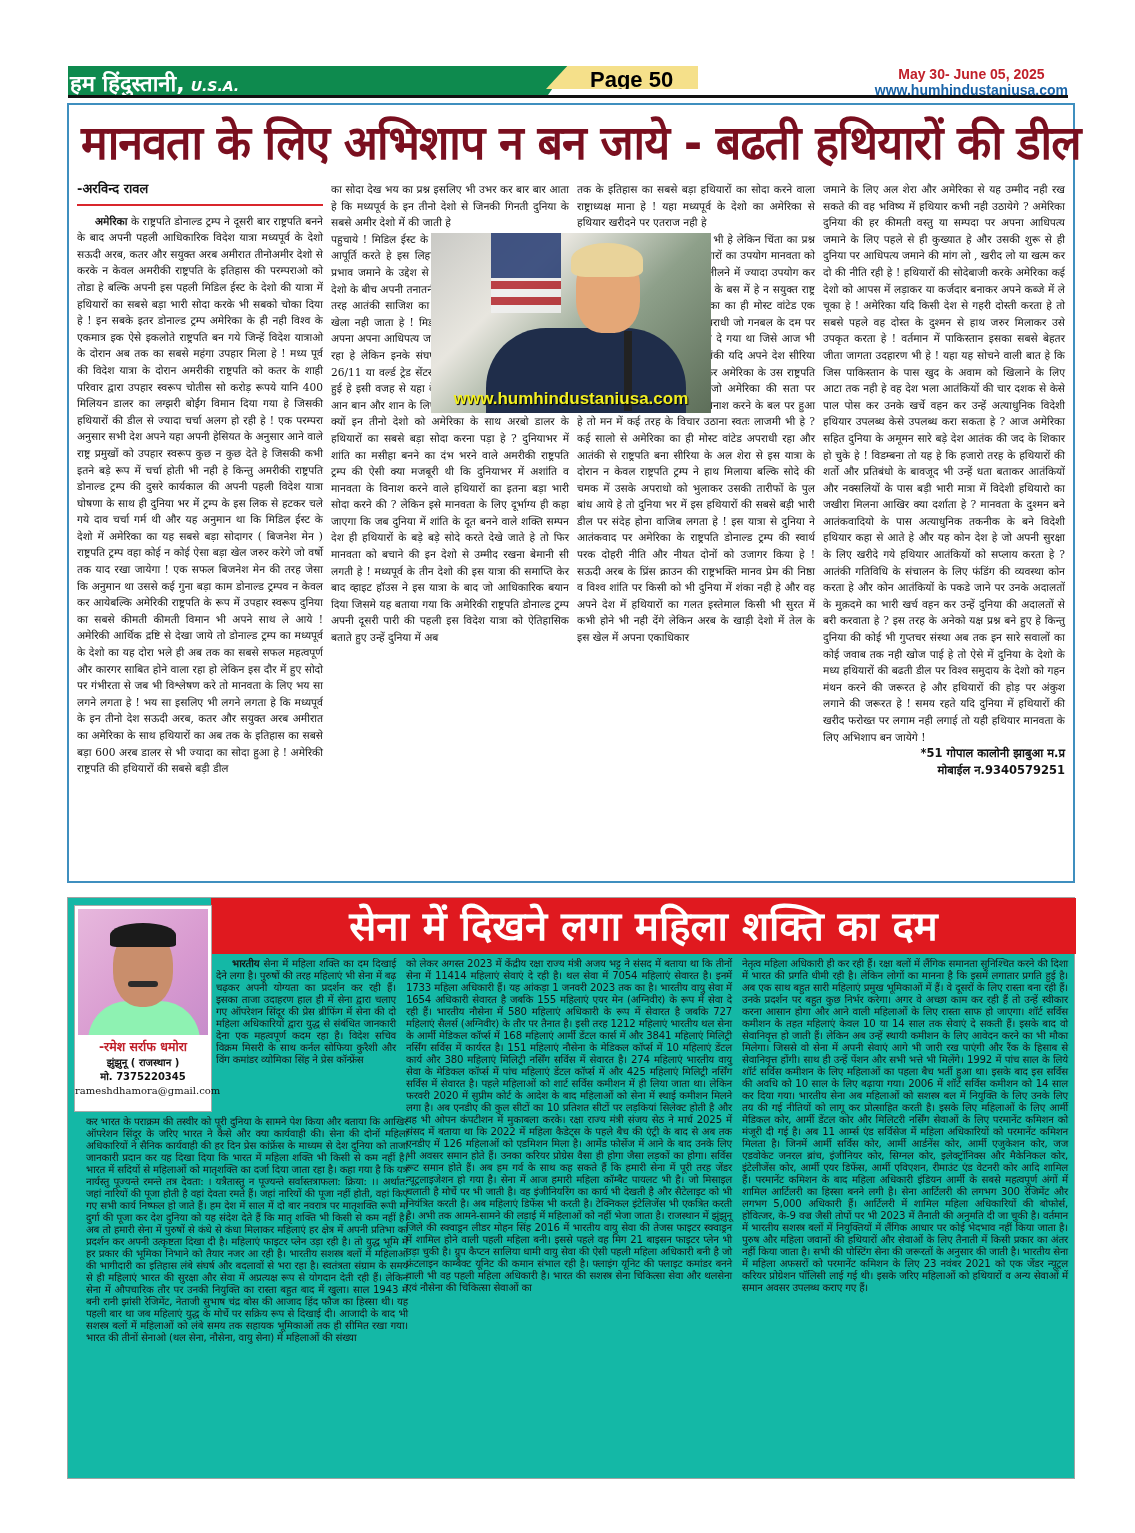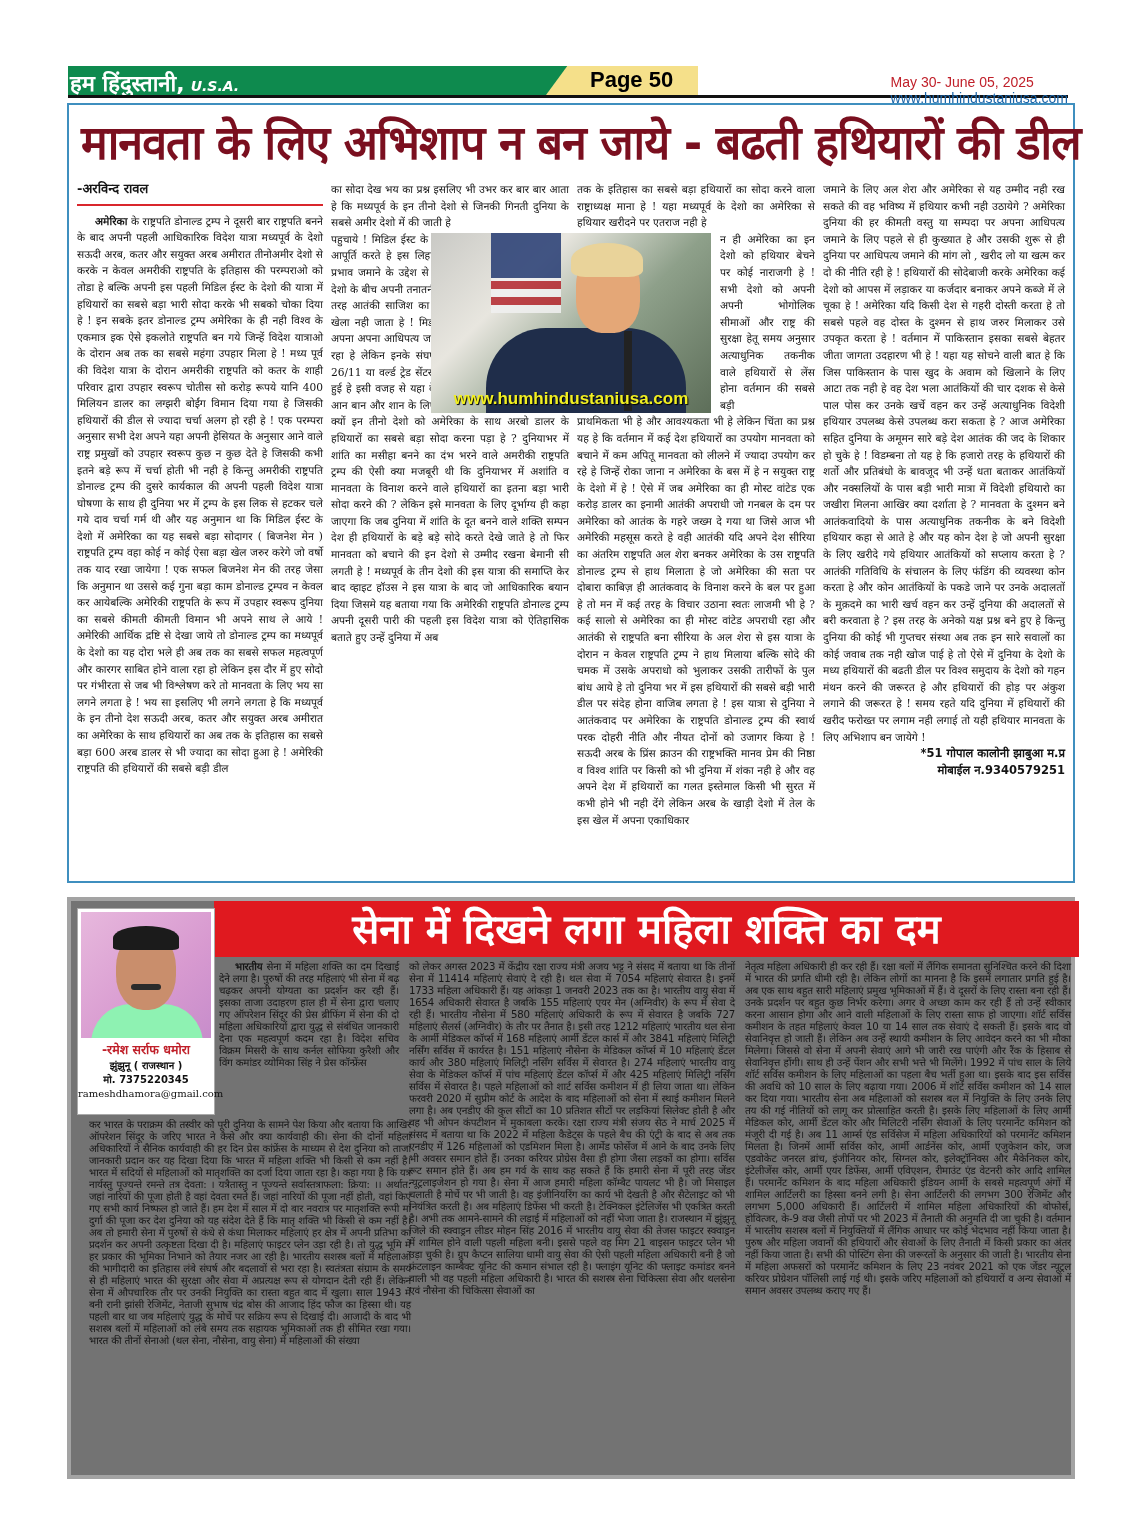--- a/index.html
+++ b/index.html
@@ -1,44 +1,44 @@
 <!DOCTYPE html>
 <html><head>
 <meta charset="utf-8">
 <style>
   html, body { margin: 0; padding: 0; background: #ffffff; }
   body { width: 1135px; height: 1533px; position: relative; overflow: hidden; font-family: "DejaVu Serif", serif; color: #111; }
   .masthead { position: absolute; left: 68px; top: 66px; width: 1000px; height: 32px; }
   .mast-green { position: absolute; left: 0; top: 0; width: 500px; height: 29px; background: #0e8a4e; clip-path: polygon(0 0, 100% 0, 96% 100%, 0 100%); }
   .mast-title { position: absolute; left: 2px; top: 1px; color: #fff; font-family: "DejaVu Sans", sans-serif; font-weight: bold; font-size: 22px; letter-spacing: 0px; }
   .mast-usa { font-style: italic; font-size: 14px; margin-left: 6px; }
-  .mast-page { position: absolute; left: 478px; top: 0; width: 152px; height: 29px; background: #f5e08a; clip-path: polygon(14% 0, 100% 0, 100% 100%, 0 100%); }
+  .mast-page { position: absolute; left: 478px; top: 0; width: 152px; height: 23px; background: #f5e08a; clip-path: polygon(14% 0, 100% 0, 100% 100%, 0 100%); }
   .mast-page span { position: absolute; left: 44px; top: 1px; font-family: "Liberation Sans", sans-serif; font-weight: bold; font-size: 22px; color: #000; }
   .mast-rule { position: absolute; left: 0; top: 29px; width: 1000px; height: 3px; background: #111; }
-  .mast-date { position: absolute; right: 0; top: 8px; text-align: left; font-family: "Liberation Sans", sans-serif; font-weight: normal; }
+  .mast-date { position: absolute; right: 0; top: 0; text-align: center; font-family: "Liberation Sans", sans-serif; font-weight: bold; }
   .mast-date .d { color: #c0202a; font-size: 14px; }
   .mast-date .w { color: #1a64a8; font-size: 14px; }
 
   .box1 { position: absolute; left: 67px; top: 103px; width: 1008px; height: 780px; border: 2px solid #3f8fbf; box-sizing: border-box; }
   .h1 { position: absolute; left: 12px; top: 8px; width: 980px; text-align: center; color: #7a0f1f; font-family: "DejaVu Sans", sans-serif; font-weight: bold; font-size: 47px; letter-spacing: -1px; line-height: 60px; transform: scaleX(0.95); transform-origin: left; white-space: nowrap; }
   .col { position: absolute; font-size: 10.6px; line-height: 16.6px; text-align: justify; color: #141414; }
   .byline { font-family: "DejaVu Sans", sans-serif; font-weight: bold; font-size: 13px; }
   .redrule { height: 2px; background: #d9262c; margin: 6px 0 7px 0; }
   .lead { font-weight: bold; }
   .photo { position: absolute; left: 431px; top: 233px; width: 280px; height: 180px; background: linear-gradient(135deg, #c9c9c5 0%, #e8e6df 30%, #8ea08a 60%, #5d6e59 100%); overflow: hidden; }
   .photo .flag { position: absolute; left: 60px; top: 0; width: 70px; height: 80px; background: repeating-linear-gradient(#b4262d 0 8px, #f1f1f1 8px 16px); opacity: .85; }
   .photo .flag::before { content: ""; position: absolute; left: 0; top: 0; width: 70px; height: 45px; background: #253b73; }
   .photo .suit { position: absolute; left: 55px; top: 95px; width: 200px; height: 85px; background: #1f2d4a; border-radius: 60px 60px 0 0; }
   .photo .head { position: absolute; left: 145px; top: 20px; width: 64px; height: 80px; background: #e4a777; border-radius: 40%; }
   .photo .hair { position: absolute; left: 140px; top: 10px; width: 72px; height: 34px; background: #e9d39a; border-radius: 50% 50% 20% 20%; }
   .photo .mic { position: absolute; left: 193px; top: 98px; width: 8px; height: 80px; background: #222; }
   .photo .wm { position: absolute; left: 8px; bottom: 4px; width: 264px; text-align: center; color: #f1ef21; font-family: "Liberation Sans", sans-serif; font-weight: bold; font-size: 17px; text-shadow: 1px 1px 1px #000; }
   .addr { text-align: right; font-family: "DejaVu Sans", sans-serif; font-weight: bold; font-size: 11.5px; line-height: 17px; }
 
-  .box2 { position: absolute; left: 67px; top: 897px; width: 1008px; height: 582px; background: #737373; border: 4px solid #a3a3a3; box-sizing: border-box; }
+  .box2 { position: absolute; left: 67px; top: 897px; width: 1008px; height: 582px; background: #14b8a6; border: 1px solid #a3a3a3; box-sizing: border-box; }
   .redband { position: absolute; left: 143px; top: 0; width: 865px; height: 56px; background: #e0191f; }
   .h2 { position: absolute; left: 0; top: 0; width: 865px; text-align: center; color: #fff; font-family: "DejaVu Sans", sans-serif; font-weight: bold; font-size: 40px; line-height: 56px; white-space: nowrap; }
   .portrait { position: absolute; left: 6px; top: 7px; width: 136px; height: 205px; background: #fff; border: 1px solid #aaa; }
   .pic { position: absolute; left: 3px; top: 3px; width: 130px; height: 126px; background: linear-gradient(135deg, #e7b8dd, #d89ad0 60%, #c78dcb); overflow: hidden; }
   .pic .shirt { position: absolute; left: 10px; top: 92px; width: 112px; height: 40px; background: #8ef2b2; border-radius: 40px 40px 0 0; }
   .pic .face { position: absolute; left: 35px; top: 20px; width: 60px; height: 78px; background: #c98e6c; border-radius: 45%; }
   .pic .hair2 { position: absolute; left: 32px; top: 14px; width: 66px; height: 24px; background: #1b1b1b; border-radius: 50% 50% 10% 10%; }
   .pic .must { position: absolute; left: 50px; top: 72px; width: 30px; height: 6px; background: #2b2b2b; border-radius: 3px; }
   .cap { position: absolute; left: 0; top: 132px; width: 136px; text-align: center; font-family: "DejaVu Sans", sans-serif; }
   .cap .n { color: #c0202a; font-weight: bold; font-size: 12.5px; line-height: 18px; }
@@ -73,21 +73,20 @@
     <div style="text-indent:18px;"><b class="lead">अमेरिका</b> <span>के राष्ट्रपति डोनाल्ड ट्रम्प ने दूसरी बार राष्ट्रपति बनने के बाद अपनी पहली आधिकारिक विदेश यात्रा मध्यपूर्व के देशो सऊदी अरब, कतर और सयुक्त अरब अमीरात तीनोअमीर देशो से करके न केवल अमरीकी राष्ट्रपति के इतिहास की परम्पराओ को तोडा हे बल्कि अपनी इस पहली मिडिल ईस्ट के देशो की यात्रा में हथियारों का सबसे बड़ा भारी सोदा करके भी सबको चोका दिया हे ! इन सबके इतर डोनाल्ड ट्रम्प अमेरिका के ही नही विश्व के एकमात्र इक ऐसे इकलोते राष्ट्रपति बन गये जिन्हें विदेश यात्राओ के दोरान अब तक का सबसे महंगा उपहार मिला हे ! मध्य पूर्व की विदेश यात्रा के दोरान अमरीकी राष्ट्रपति को कतर के शाही परिवार द्वारा उपहार स्वरूप चोतीस सो करोड़ रूपये यानि 400 मिलियन डालर का लग्झरी बोईंग विमान दिया गया हे जिसकी हथियारों की डील से ज्यादा चर्चा अलग हो रही हे ! एक परम्परा अनुसार सभी देश अपने यहा अपनी हेसियत के अनुसार आने वाले राष्ट्र प्रमुखों को उपहार स्वरूप कुछ न कुछ देते हे जिसकी कभी इतने बड़े रूप में चर्चा होती भी नही हे किन्तु अमरीकी राष्ट्रपति डोनाल्ड ट्रम्प की दुसरे कार्यकाल की अपनी पहली विदेश यात्रा घोषणा के साथ ही दुनिया भर में ट्रम्प के इस लिक से हटकर चले गये दाव चर्चा गर्म थी और यह अनुमान था कि मिडिल ईस्ट के देशो में अमेरिका का यह सबसे बड़ा सोदागर ( बिजनेश मेन ) राष्ट्रपति ट्रम्प वहा कोई न कोई ऐसा बड़ा खेल जरुर करेगे जो वर्षो तक याद रखा जायेगा ! एक सफल बिजनेश मेन की तरह जेसा कि अनुमान था उससे कई गुना बड़ा काम डोनाल्ड ट्रम्पव न केवल कर आयेबल्कि अमेरिकी राष्ट्रपति के रूप में उपहार स्वरूप दुनिया का सबसे कीमती कीमती विमान भी अपने साथ ले आये ! अमेरिकी आर्थिक द्रष्टि से देखा जाये तो डोनाल्ड ट्रम्प का मध्यपूर्व के देशो का यह दोरा भले ही अब तक का सबसे सफल महत्वपूर्ण और कारगर साबित होने वाला रहा हो लेकिन इस दौर में हुए सोदो पर गंभीरता से जब भी विश्लेषण करे तो मानवता के लिए भय सा लगने लगता हे ! भय सा इसलिए भी लगने लगता हे कि मध्यपूर्व के इन तीनो देश सऊदी अरब, कतर और सयुक्त अरब अमीरात का अमेरिका के साथ हथियारों का अब तक के इतिहास का सबसे बड़ा 600 अरब डालर से भी ज्यादा का सोदा हुआ हे ! अमेरिकी राष्ट्रपति की हथियारों की सबसे बड़ी डील</span></div>
   </div>
 
   <div class="col" style="left:262px; top:76px; width:238px;">
     <div>का सोदा देख भय का प्रश्न इसलिए भी उभर कर बार बार आता हे कि मध्यपूर्व के इन तीनो देशो से जिनकी गिनती दुनिया के सबसे अमीर देशो में की जाती हे</div>
     <div>पहुचाये ! मिडिल ईस्ट के यह देश ही दुनिया में सर्वाधिक तेल आपूर्ति करते हे इस लिहाज से तेल बाजार में अपना अपना प्रभाव जमाने के उद्देश से और जगह को लेकर आपस में इन देशो के बीच अपनी तनातनी चला करता हे किन्तु पाकिस्तान की तरह आतंकी साजिश का खेल एक दुसरे के प्रति यहा कभी खेला नही जाता हे ! मिडल ईस्ट के देशो में तेल बाजार पर अपना अपना आधिपत्य जमाने को लेकर अपनी संघर्ष होता आ रहा हे लेकिन इनके संघर्ष में मध्यपूर्व के देशो में अब तक 26/11 या वर्ल्ड ट्रेड सेंटर जेसी आतंकी घटनाये परिणित नही हुई हे इसी वजह से यहा के देशो के अमीर शेख अपनी अपनी आन बान और शान के लिए दुनिया भर में जाने जाते हे तो फिर क्यों इन तीनो देशो को अमेरिका के साथ अरबो डालर के हथियारों का सबसे बड़ा सोदा करना पड़ा हे ? दुनियाभर में शांति का मसीहा बनने का दंभ भरने वाले अमरीकी राष्ट्रपति ट्रम्प की ऐसी क्या मजबूरी थी कि दुनियाभर में अशांति व मानवता के विनाश करने वाले हथियारों का इतना बड़ा भारी सोदा करने की ? लेकिन इसे मानवता के लिए दूर्भाग्य ही कहा जाएगा कि जब दुनिया में शांति के दूत बनने वाले शक्ति सम्पन देश ही हथियारों के बड़े बड़े सोदे करते देखे जाते हे तो फिर मानवता को बचाने की इन देशो से उम्मीद रखना बेमानी सी लगती हे ! मध्यपूर्व के तीन देशो की इस यात्रा की समाप्ति केर बाद व्हाइट हॉउस ने इस यात्रा के बाद जो आधिकारिक बयान दिया जिसमे यह बताया गया कि अमेरिकी राष्ट्रपति डोनाल्ड ट्रम्प अपनी दूसरी पारी की पहली इस विदेश यात्रा को ऐतिहासिक बताते हुए उन्हें दुनिया में अब</div>
   </div>
 
   <div class="col" style="left:508px; top:76px; width:238px;">
     <div>तक के इतिहास का सबसे बड़ा हथियारों का सोदा करने वाला राष्ट्राध्यक्ष माना हे ! यहा मध्यपूर्व के देशो का अमेरिका से हथियार खरीदने पर एतराज नही हे</div>
-    <div style="width:95px; margin-left:143px;">न ही अमेरिका का इन देशो को हथियार बेचने पर कोई नाराजगी हे ! सभी देशो को अपनी अपनी भोगोलिक सीमाओं और राष्ट्र की सुरक्षा हेतू समय अनुसार अत्याधुनिक तकनीक वाले हथियारों से लेंस होना वर्तमान की सबसे बड़ी</div>
     <div>प्राथमिकता भी हे और आवश्यकता भी हे लेकिन चिंता का प्रश्न यह हे कि वर्तमान में कई देश हथियारों का उपयोग मानवता को बचाने में कम अपितू मानवता को लीलने में ज्यादा उपयोग कर रहे हे जिन्हें रोका जाना न अमेरिका के बस में हे न सयुक्त राष्ट्र के देशो में हे ! ऐसे में जब अमेरिका का ही मोस्ट वांटेड एक करोड़ डालर का इनामी आतंकी अपराधी जो गनबल के दम पर अमेरिका को आतंक के गहरे जख्म दे गया था जिसे आज भी अमेरिकी महसूस करते हे वही आतंकी यदि अपने देश सीरिया का अंतरिम राष्ट्रपति अल शेरा बनकर अमेरिका के उस राष्ट्रपति डोनाल्ड ट्रम्प से हाथ मिलाता हे जो अमेरिका की सता पर दोबारा काबिज़ ही आतंकवाद के विनाश करने के बल पर हुआ हे तो मन में कई तरह के विचार उठाना स्वतः लाजमी भी हे ? कई सालो से अमेरिका का ही मोस्ट वांटेड अपराधी रहा और आतंकी से राष्ट्रपति बना सीरिया के अल शेरा से इस यात्रा के दोरान न केवल राष्ट्रपति ट्रम्प ने हाथ मिलाया बल्कि सोदे की चमक में उसके अपराधो को भुलाकर उसकी तारीफों के पुल बांध आये हे तो दुनिया भर में इस हथियारों की सबसे बड़ी भारी डील पर संदेह होना वाजिब लगता हे ! इस यात्रा से दुनिया ने आतंकवाद पर अमेरिका के राष्ट्रपति डोनाल्ड ट्रम्प की स्वार्थ परक दोहरी नीति और नीयत दोनों को उजागर किया हे ! सऊदी अरब के प्रिंस क्राउन की राष्ट्रभक्ति मानव प्रेम की निष्ठा व विश्व शांति पर किसी को भी दुनिया में शंका नही हे और वह अपने देश में हथियारों का गलत इस्तेमाल किसी भी सुरत में कभी होने भी नही देंगे लेकिन अरब के खाड़ी देशो में तेल के इस खेल में अपना एकाधिकार</div>
   </div>
 
   <div class="col" style="left:754px; top:76px; width:242px;">
     <div>जमाने के लिए अल शेरा और अमेरिका से यह उम्मीद नही रख सकते की वह भविष्य में हथियार कभी नही उठायेगे ? अमेरिका दुनिया की हर कीमती वस्तु या सम्पदा पर अपना आधिपत्य जमाने के लिए पहले से ही कुख्यात हे और उसकी शुरू से ही दुनिया पर आधिपत्य जमाने की मांग लो , खरीद लो या खत्म कर दो की नीति रही हे ! हथियारों की सोदेबाजी करके अमेरिका कई देशो को आपस में लड़ाकर या कर्जदार बनाकर अपने कब्जे में ले चूका हे ! अमेरिका यदि किसी देश से गहरी दोस्ती करता हे तो सबसे पहले वह दोस्त के दुश्मन से हाथ जरुर मिलाकर उसे उपकृत करता हे ! वर्तमान में पाकिस्तान इसका सबसे बेहतर जीता जागता उदहारण भी हे ! यहा यह सोचने वाली बात हे कि जिस पाकिस्तान के पास खुद के अवाम को खिलाने के लिए आटा तक नही हे वह देश भला आतंकियों की चार दशक से केसे पाल पोस कर उनके खर्चे वहन कर उन्हें अत्याधुनिक विदेशी हथियार उपलब्ध केसे उपलब्ध करा सकता हे ? आज अमेरिका सहित दुनिया के अमूमन सारे बड़े देश आतंक की जद के शिकार हो चुके हे ! विडम्बना तो यह हे कि हजारो तरह के हथियारों की शर्तो और प्रतिबंधो के बावजूद भी उन्हें धता बताकर आतंकियों और नक्सलियों के पास बड़ी भारी मात्रा में विदेशी हथियारो का जखीरा मिलना आखिर क्या दर्शाता हे ? मानवता के दुश्मन बने आतंकवादियो के पास अत्याधुनिक तकनीक के बने विदेशी हथियार कहा से आते हे और यह कोन देश हे जो अपनी सुरक्षा के लिए खरीदे गये हथियार आतंकियों को सप्लाय करता हे ? आतंकी गतिविधि के संचालन के लिए फंडिंग की व्यवस्था कोन करता हे और कोन आतंकियों के पकडे जाने पर उनके अदालतों के मुक़दमे का भारी खर्च वहन कर उन्हें दुनिया की अदालतों से बरी करवाता हे ? इस तरह के अनेको यक्ष प्रश्न बने हुए हे किन्तु दुनिया की कोई भी गुप्तचर संस्था अब तक इन सारे सवालों का कोई जवाब तक नही खोज पाई हे तो ऐसे में दुनिया के देशो के मध्य हथियारों की बढती डील पर विश्व समुदाय के देशो को गहन मंथन करने की जरूरत हे और हथियारों की होड़ पर अंकुश लगाने की जरूरत हे ! समय रहते यदि दुनिया में हथियारों की खरीद फरोख्त पर लगाम नही लगाई तो यही हथियार मानवता के लिए अभिशाप बन जायेगे !</div>
     <div class="addr">
       <div>*51 गोपाल कालोनी झाबुआ म.प्र</div>
       <div>मोबाईल न.9340579251</div>
     </div>
   </div>

